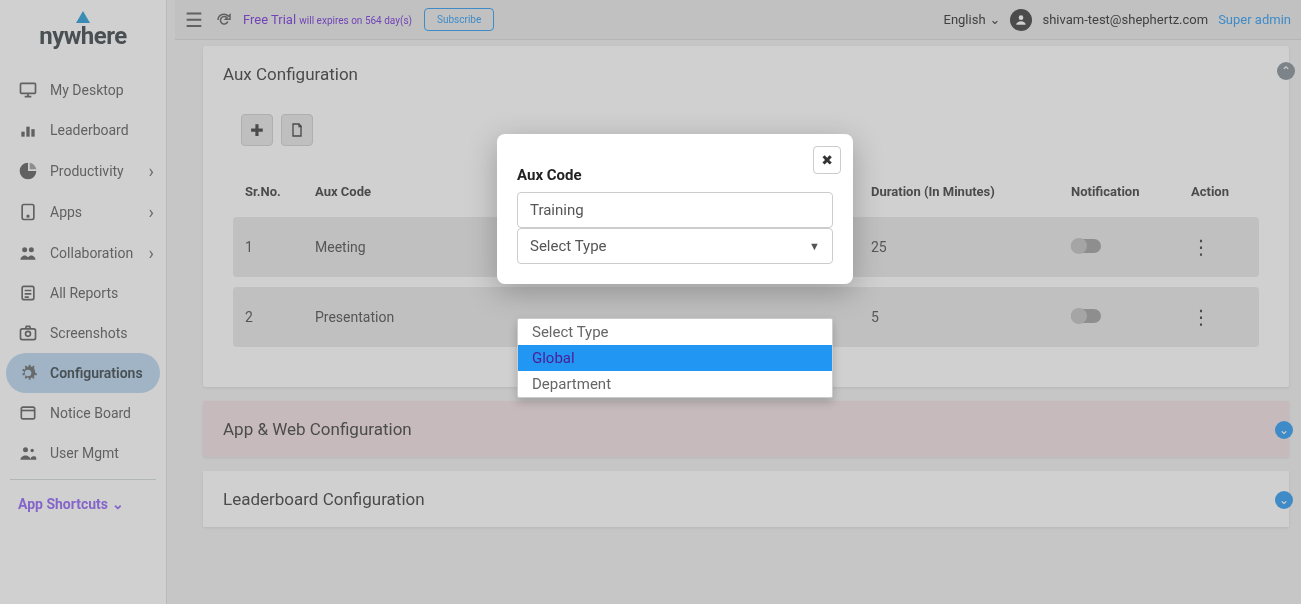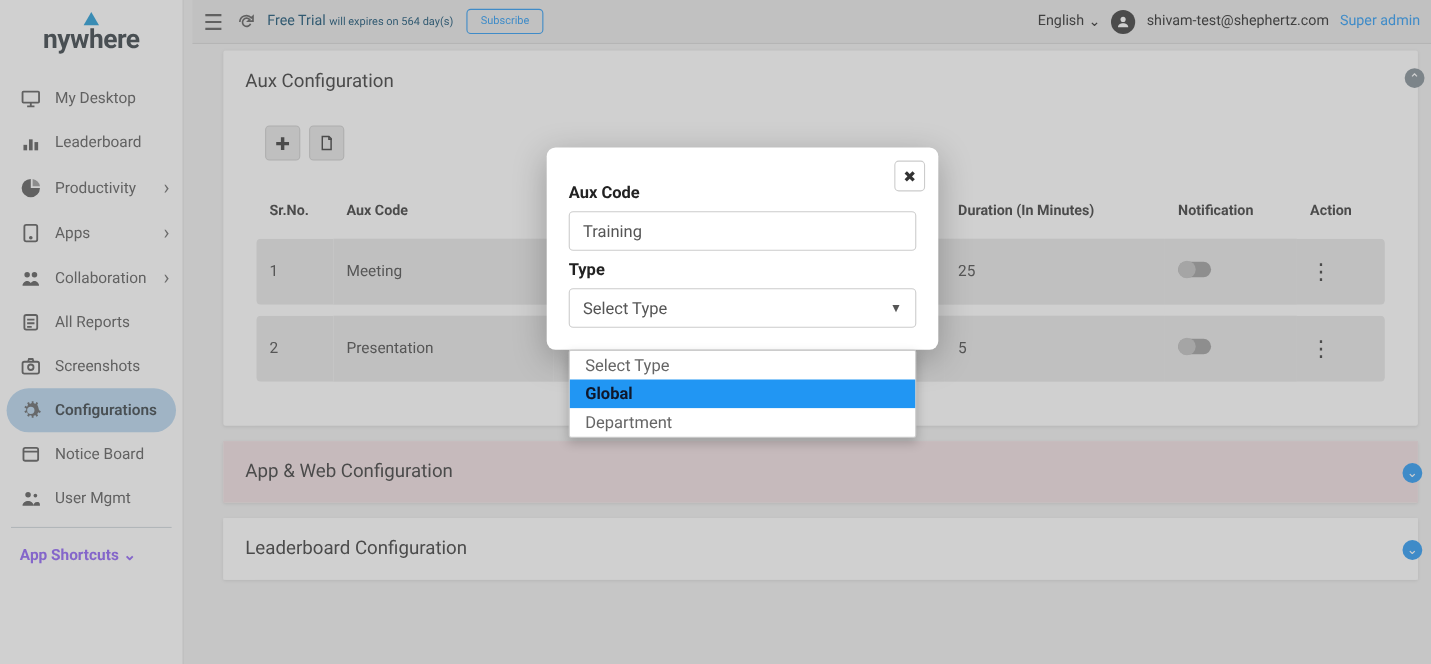--- a/index.html
+++ b/index.html
@@ -16,21 +16,21 @@
 .sidebar-item.active { background:#b5d5ef; border-radius:25px; margin:0 6px; padding-left:12px; color:#303a40; font-weight:600; }
 .sidebar-item .chev { margin-left:auto; font-size:18px; color:#666; }
 .sidebar-divider { margin:6px 10px; border:none; border-top:1px solid #cfd8dc; }
 .shortcut-head { padding:10px 12px 10px 18px; font-size:14px; font-weight:700; color:#8b5cf6; display:flex; align-items:center; cursor:pointer;}
 .shortcut-head .chev { margin-left:4px; font-size:14px; }
 
 
 .topbar { position:absolute; left:175px; right:0; top:0; height:40px; display:flex; align-items:center; padding:0 10px 0 10px; background:#e8e8e8; border-bottom:1px solid #d6d6d6; }
 .ham { font-size:20px; color:#555; margin-right:12px; cursor:pointer;}
 .refresh { width:18px; height:18px; margin-right:10px; color:#555; cursor:pointer;}
-.trial { color:#0c4a6e; font-size:13px; margin-right:12px; }
+.trial { color:#6d28d9; font-size:13px; margin-right:12px; }
 .trial .sub { font-size:10px; }
 .subscribe-btn { border:1px solid #2196f3; color:#2196f3; background:transparent; padding:5px 12px; border-radius:4px; font-size:10px; cursor:pointer;}
 .topbar-right { margin-left:auto; display:flex; align-items:center; gap:10px; font-size:13px; }
 .lang { color:#222; display:flex; align-items:center; gap:4px; cursor:pointer;}
 .avatar { width:22px; height:22px; background:#333; border-radius:50%; display:inline-flex; align-items:center; justify-content:center; color:#fff; font-size:14px; }
 .useremail { color:#222; }
 .userrole { color:#2196f3; }
 
 
 .main { position:absolute; left:175px; right:0; top:40px; bottom:0; overflow-y:auto; padding:0 4px 20px 4px;}
@@ -61,21 +61,21 @@
 
 
 .modal { position:absolute; left:497px; top:134px; width:356px; background:#fff; border-radius:8px; box-shadow:0 8px 30px rgba(0,0,0,0.25); padding:24px 20px 20px 20px; z-index:10;}
 .modal-close { position:absolute; top:12px; right:12px; width:28px; height:28px; border:1px solid #ccc; border-radius:4px; display:flex; align-items:center; justify-content:center; font-size:14px; cursor:pointer; color:#333;}
 .modal label { display:block; font-size:15px; font-weight:700; color:#222; margin:8px 0 8px 0;}
 .modal input.text, .modal .select { width:100%; height:36px; border:1px solid #ccc; border-radius:4px; padding:0 12px; font-size:15px; color:#555; background:#fff; }
 .modal .select { display:flex; align-items:center; justify-content:space-between; cursor:pointer;}
 .modal .select .caret { font-size:11px; color:#555;}
 .dropdown { position:absolute; left:20px; right:20px; top:184px; background:#fff; border:1px solid #ccc; border-radius:2px; box-shadow:0 4px 10px rgba(0,0,0,0.2); z-index:11;}
 .dropdown .opt { padding:4px 14px; font-size:15px; color:#666; cursor:pointer;}
-.dropdown .opt.hl { background:#2196f3; color:#0f172a;font-weight:bold; }
+.dropdown .opt.hl { background:#2196f3; color:#4c1d95; }
 .modal-footer { display:flex; justify-content:flex-end; gap:10px; margin-top:90px;}
 .btn { padding:8px 18px; border-radius:4px; font-size:14px; cursor:pointer; border:1px solid transparent;}
 .btn-cancel { background:#fff; border:1px solid #bbb; color:#333;}
 .btn-save { background:#2196f3; color:#fff;}
 
 
 .sidebar::-webkit-scrollbar,.main::-webkit-scrollbar{width:6px;}
 .sidebar::-webkit-scrollbar-thumb,.main::-webkit-scrollbar-thumb{background:#bbb;border-radius:3px;}
 
 svg{display:block;}
@@ -290,21 +290,20 @@
   </div>
 
 </div>
 
 <div class="backdrop"></div>
 
 <div class="modal">
   <div class="modal-close">✖</div>
   <label>Aux Code</label>
   <input class="text" type="text" value="Training" style="">
-  <label>Type</label>
   <div class="select">
     <span>Select Type</span>
     <span class="caret">▼</span>
   </div>
 
   
   <div class="dropdown">
     <div class="opt">Select Type</div>
     <div class="opt hl">Global</div>
     <div class="opt">Department</div>

